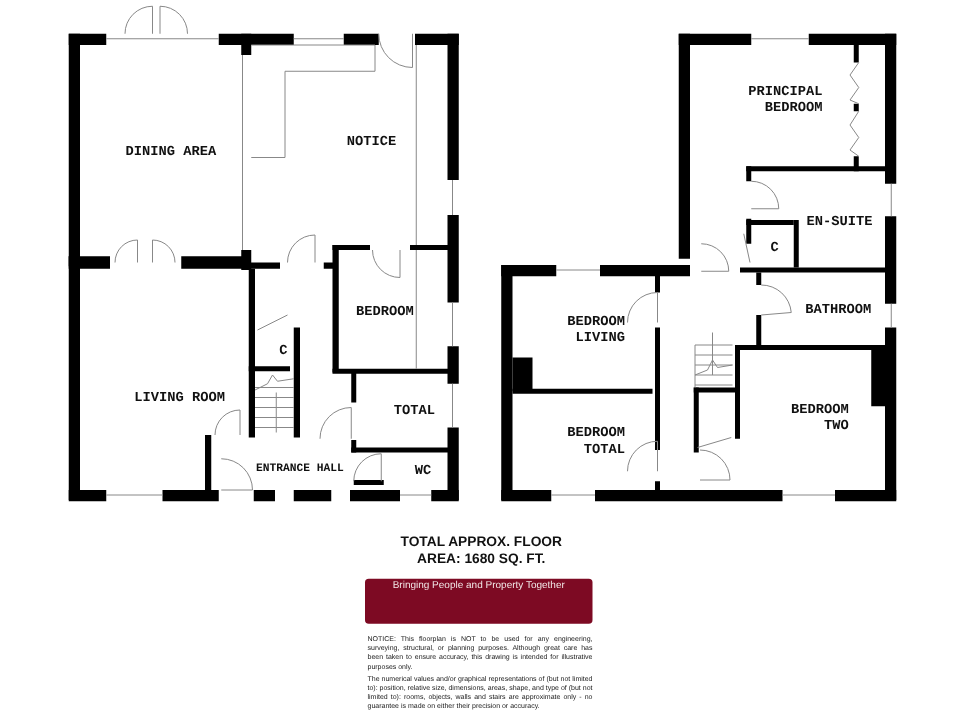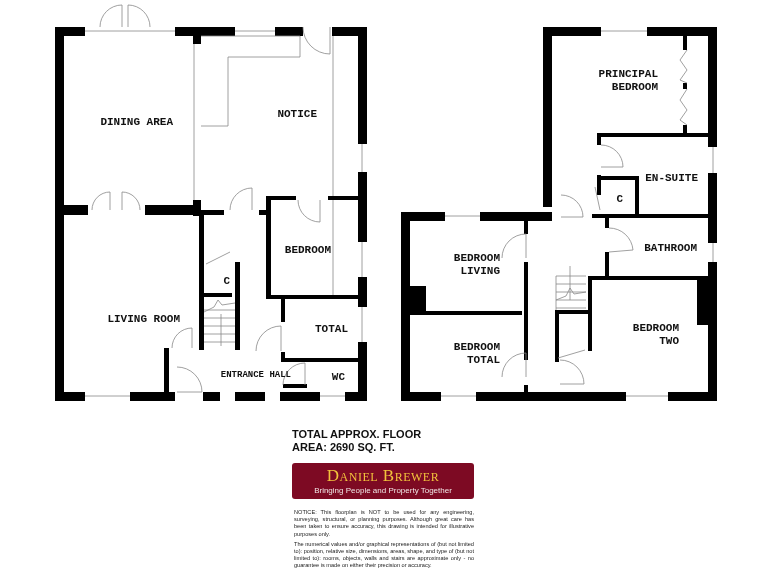--- a/index.html
+++ b/index.html
@@ -1,20 +1,20 @@
 <!DOCTYPE html>
 <html><head>
 <meta charset="utf-8">
 <style>
   html, body { margin:0; padding:0; background:#ffffff; }
   body { width:768px; height:576px; position:relative; overflow:hidden; font-family:"Liberation Sans", sans-serif; }
   svg.plan { position:absolute; left:0; top:0; }
   .room-label { position:absolute; font-family:Liberation Mono, monospace; font-weight:bold; font-size:11px; color:#111; text-align:right; line-height:13px; white-space:nowrap; }
-  .room-label.small { font-size:9px;margin-left:16px; }
-  .total-area { position:absolute; left:292px; top:428px; width:186px; text-align:left; font-weight:bold; font-size:11px; line-height:13px; color:#111; }
+  .room-label.small { font-size:9px; }
+  .total-area { position:absolute; left:292px; top:428px; width:186px; text-align:center; font-weight:bold; font-size:11px; line-height:13px; color:#111; }
   .logo { position:absolute; left:292px; top:463px; width:182px; height:36px; background:#7d0a23; border-radius:3px; text-align:center; }
   .logo .brand { color:#f2c23c; font-family:"Liberation Serif", serif; font-size:17px; letter-spacing:0.5px; line-height:20px; padding-top:3px; font-variant:small-caps; }
   .logo .tagline { color:#f1e6e6; font-size:8px; line-height:9px; }
   .notice { position:absolute; left:294px; top:509px; width:180px; font-size:5.6px; line-height:7.2px; color:#222; text-align:justify; }
   .notice p { margin:0 0 3px 0; }
 </style>
 </head>
 <body>
 
 <svg class="plan" width="768" height="576" viewBox="0 0 768 576">
@@ -216,24 +216,23 @@
   <div>BEDROOM</div>
   <div>TOTAL</div>
 </div>
 <div class="room-label" style="left:604px;top:322px;width:75px;">
   <div>BEDROOM</div>
   <div>TWO</div>
 </div>
 
 <div class="total-area">
   <div>TOTAL APPROX. FLOOR</div>
-  <div>AREA: 2690 SQ. FT.</div>
+  <div>AREA: 1680 SQ. FT.</div>
 </div>
 
 <div class="logo">
-  <div class="brand">Daniel Brewer</div>
   <div class="tagline">Bringing People and Property Together</div>
 </div>
 
 <div class="notice">
   <p>NOTICE: This floorplan is NOT to be used for any engineering, surveying, structural, or planning purposes. Although great care has been taken to ensure accuracy, this drawing is intended for illustrative purposes only.</p>
   <p>The numerical values and/or graphical representations of (but not limited to): position, relative size, dimensions, areas, shape, and type of (but not limited to): rooms, objects, walls and stairs are approximate only - no guarantee is made on either their precision or accuracy.</p>
 </div>
 
 </body></html>

